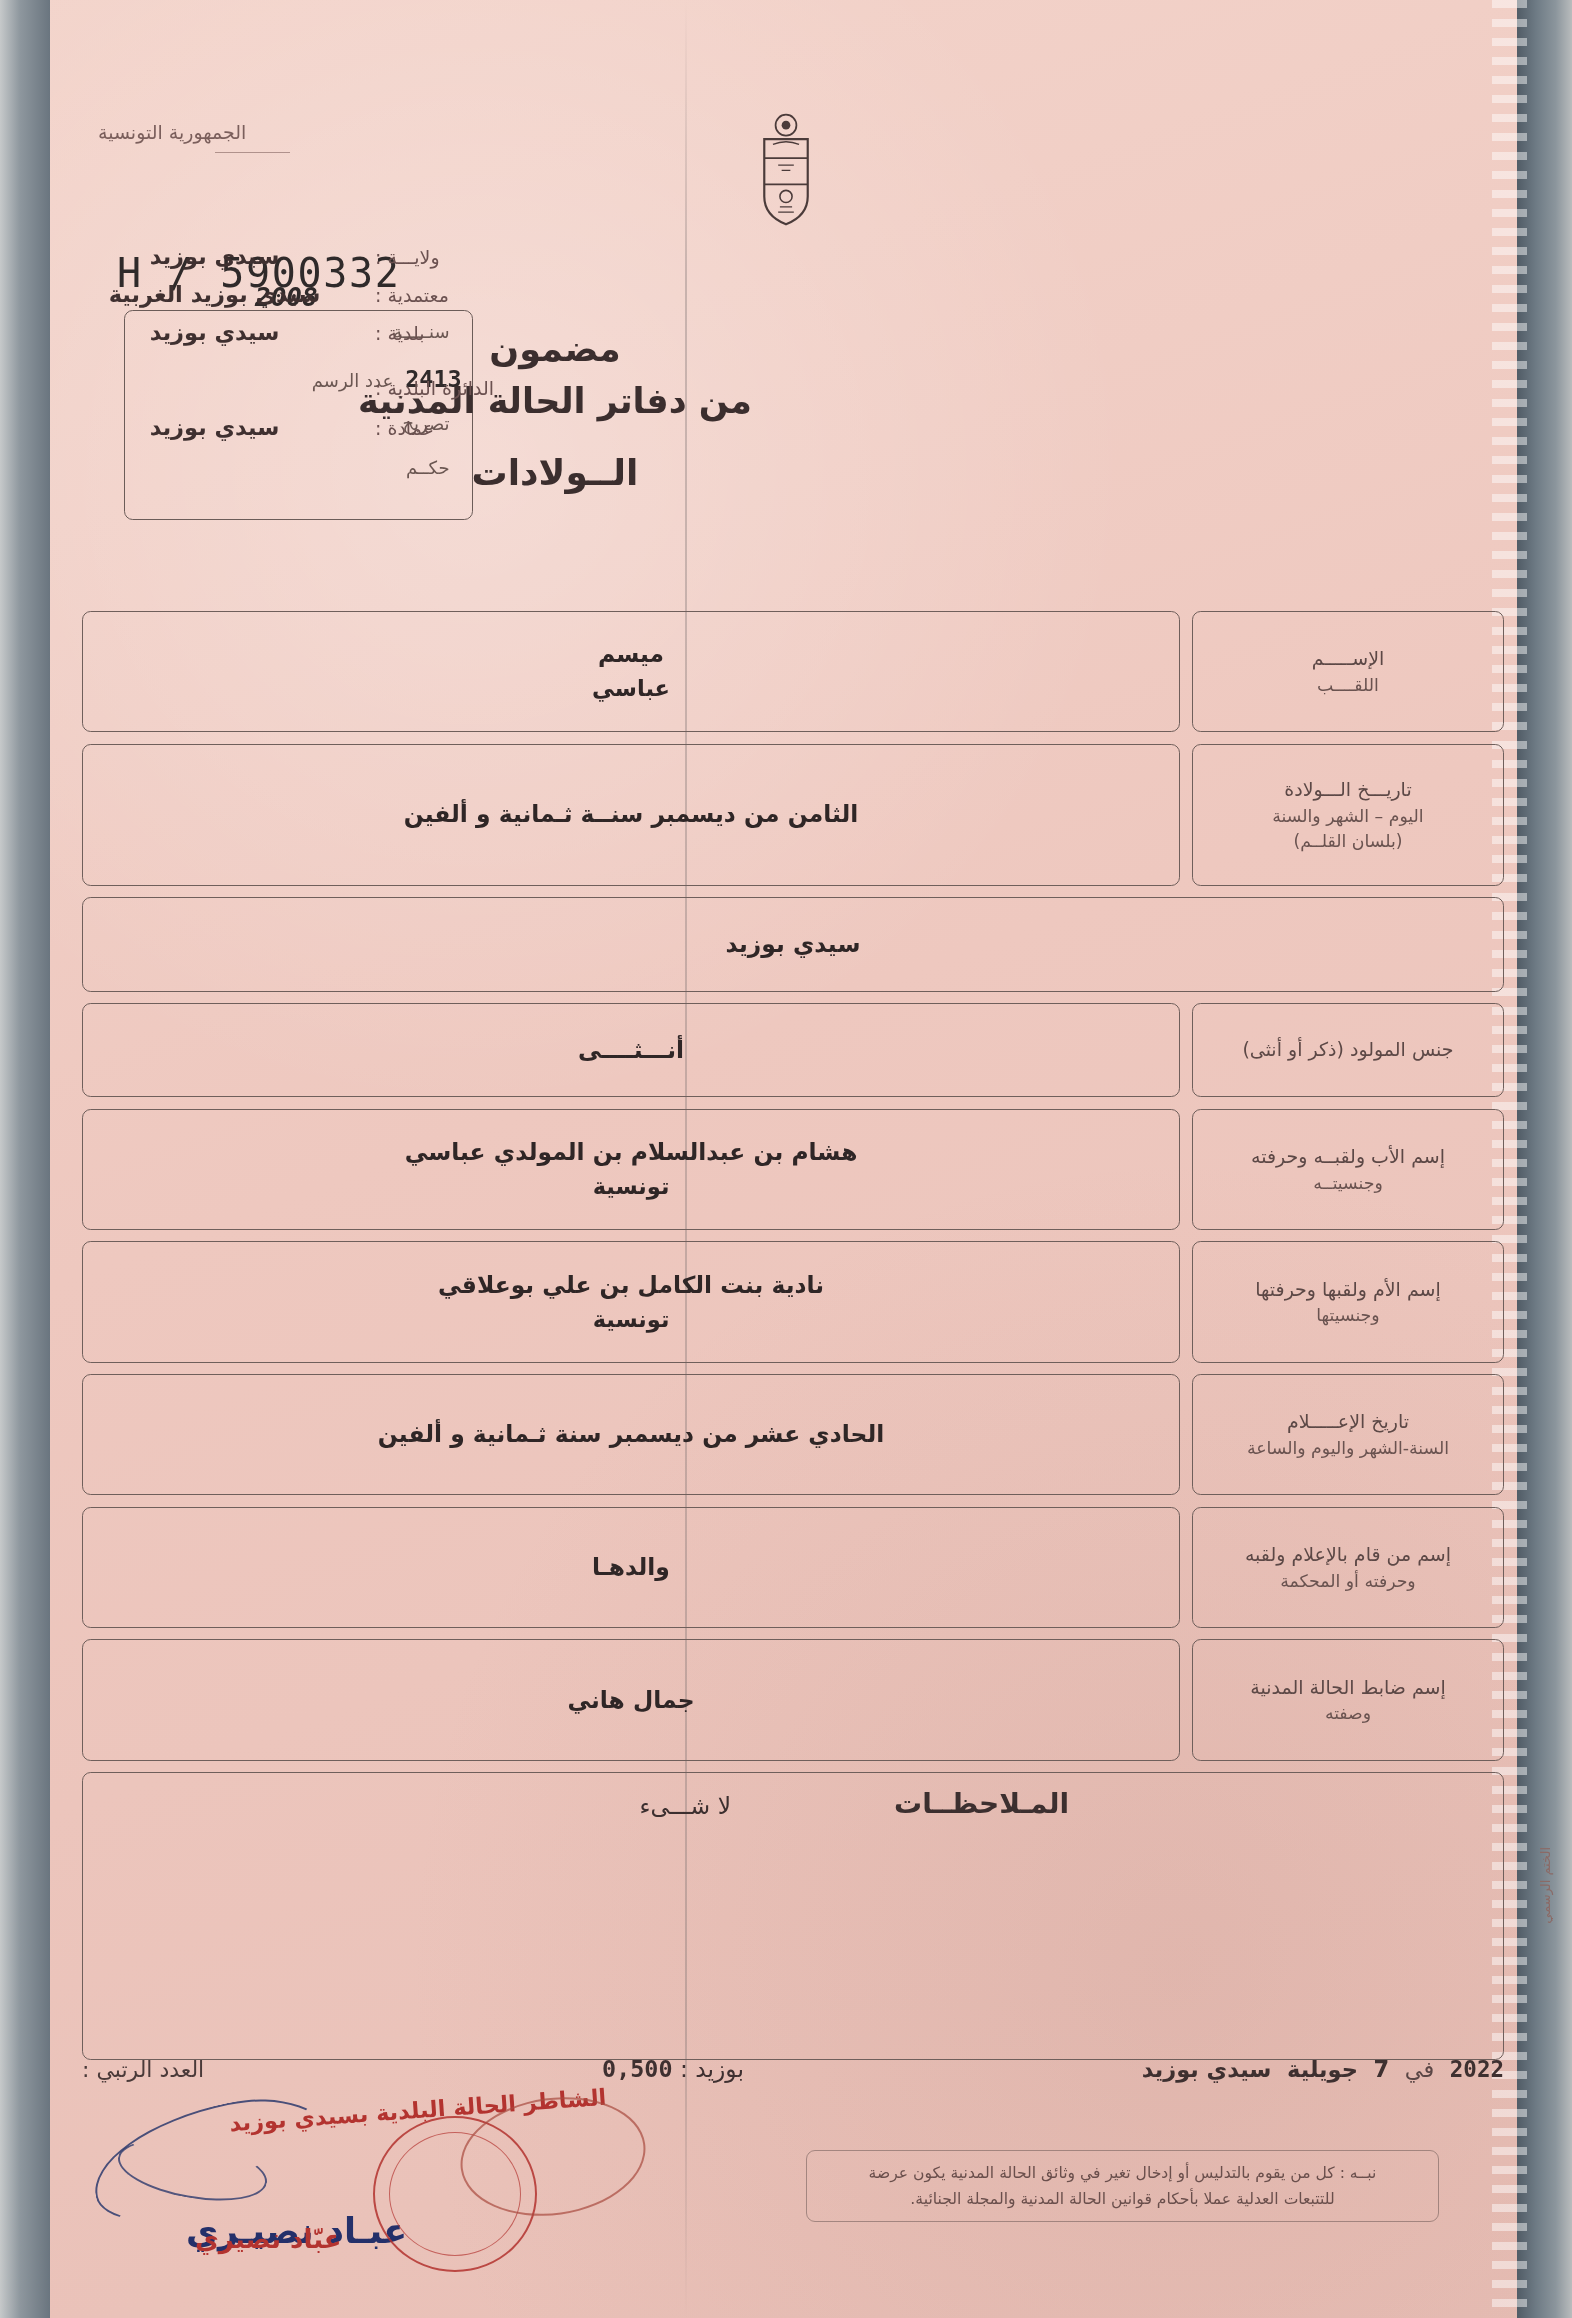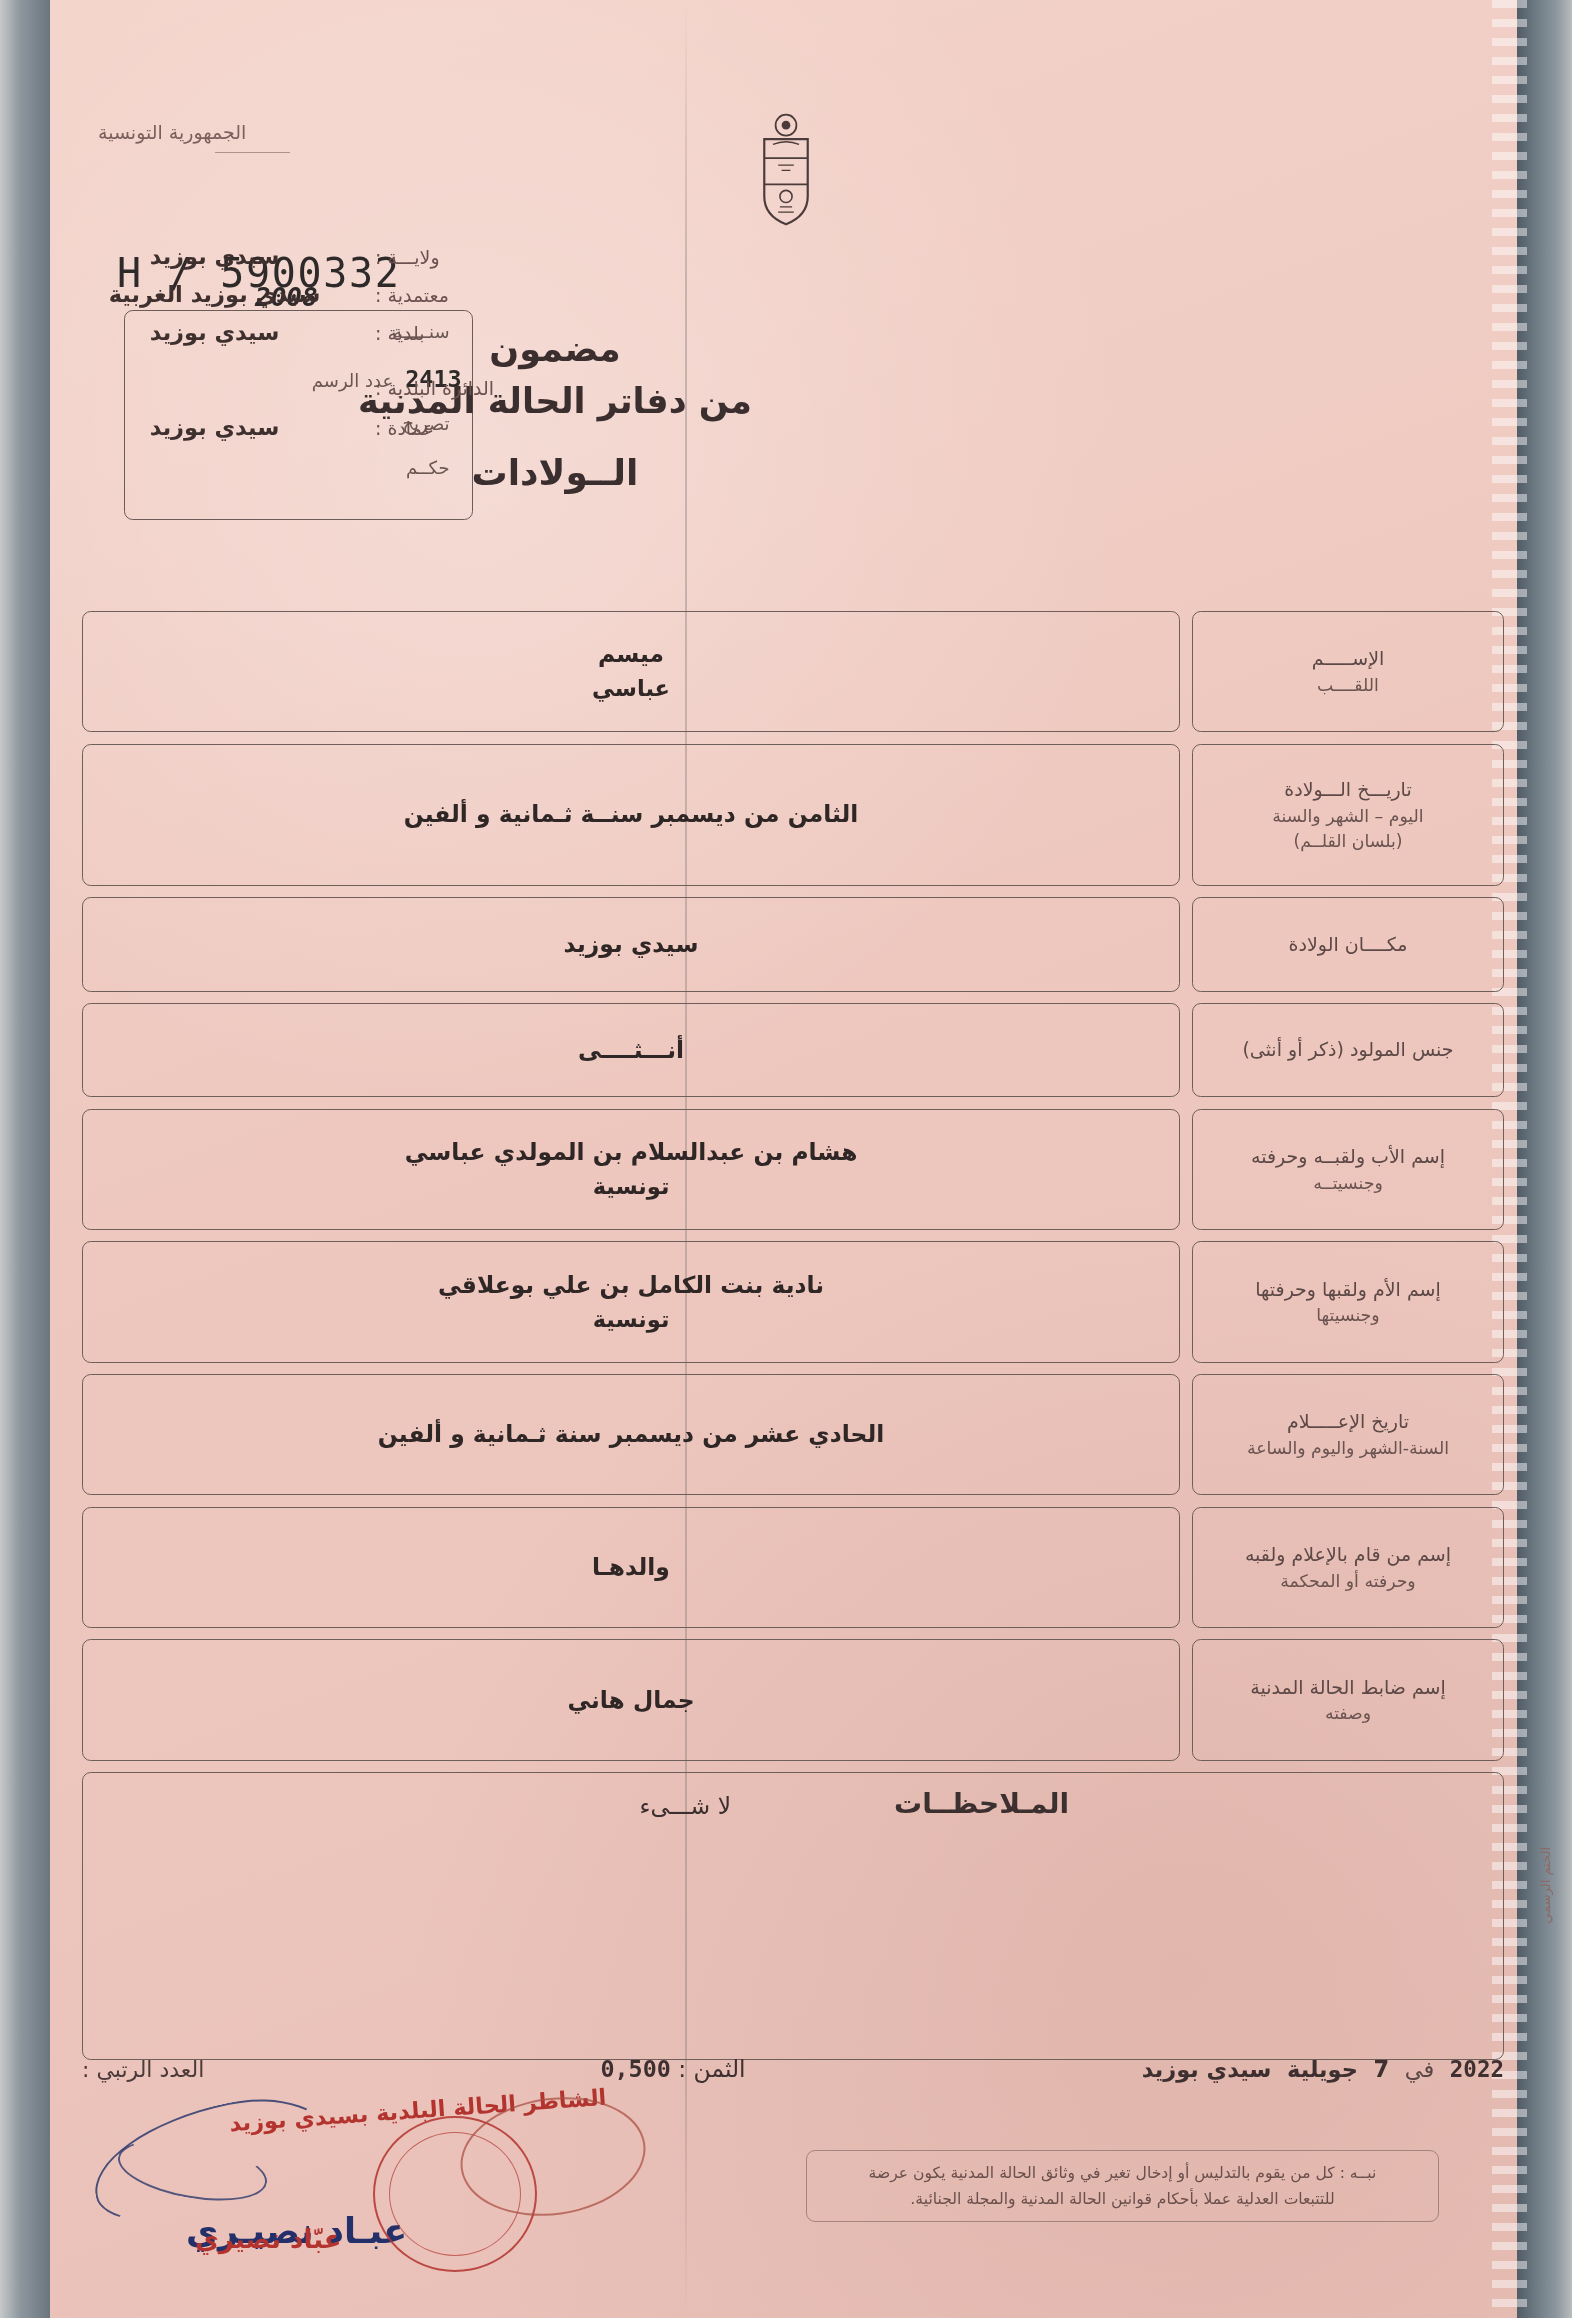--- a/index.html
+++ b/index.html
@@ -286,23 +286,20 @@
           <div>تاريـــخ الـــولادة</div>
           <div class="l2">اليوم – الشهر والسنة</div>
           <div class="l3">(بلسان القلــم)</div>
         </div>
         <div class="vcell h-lg">
           <div class="v">الثامن من ديسمبر سنــة ثـمانية و ألفين</div>
         </div>
       </div>
 
       <div class="trow">
-        <div class="lcell h-sm">
-          <div>مكــــان الولادة</div>
-        </div>
         <div class="vcell h-sm">
           <div class="v">سيدي بوزيد</div>
         </div>
       </div>
 
       <div class="trow">
         <div class="lcell h-sm">
           <div>جنس المولود (ذكر أو أنثى)</div>
         </div>
         <div class="vcell h-sm">
@@ -371,21 +368,21 @@
     <div class="footer">
       <div class="f-row">
         <div class="place-date">
           <span class="year">2022</span>
           <span class="inprep">في</span>
           <span class="day">7</span>
           <span class="month">جويلية</span>
           <span class="city">سيدي بوزيد</span>
         </div>
         <div class="price">
-          <span>الثمن :</span>
+          <span>بوزيد :</span>
           <b>0,500</b>
         </div>
         <div class="rank">العدد الرتبي :</div>
       </div>
     </div>
 
     <div class="warn">
       <div>نبــه : كل من يقوم بالتدليس أو إدخال تغير في وثائق الحالة المدنية يكون عرضة</div>
       <div>للتتبعات العدلية عملا بأحكام قوانين الحالة المدنية والمجلة الجنائية.</div>
     </div>

